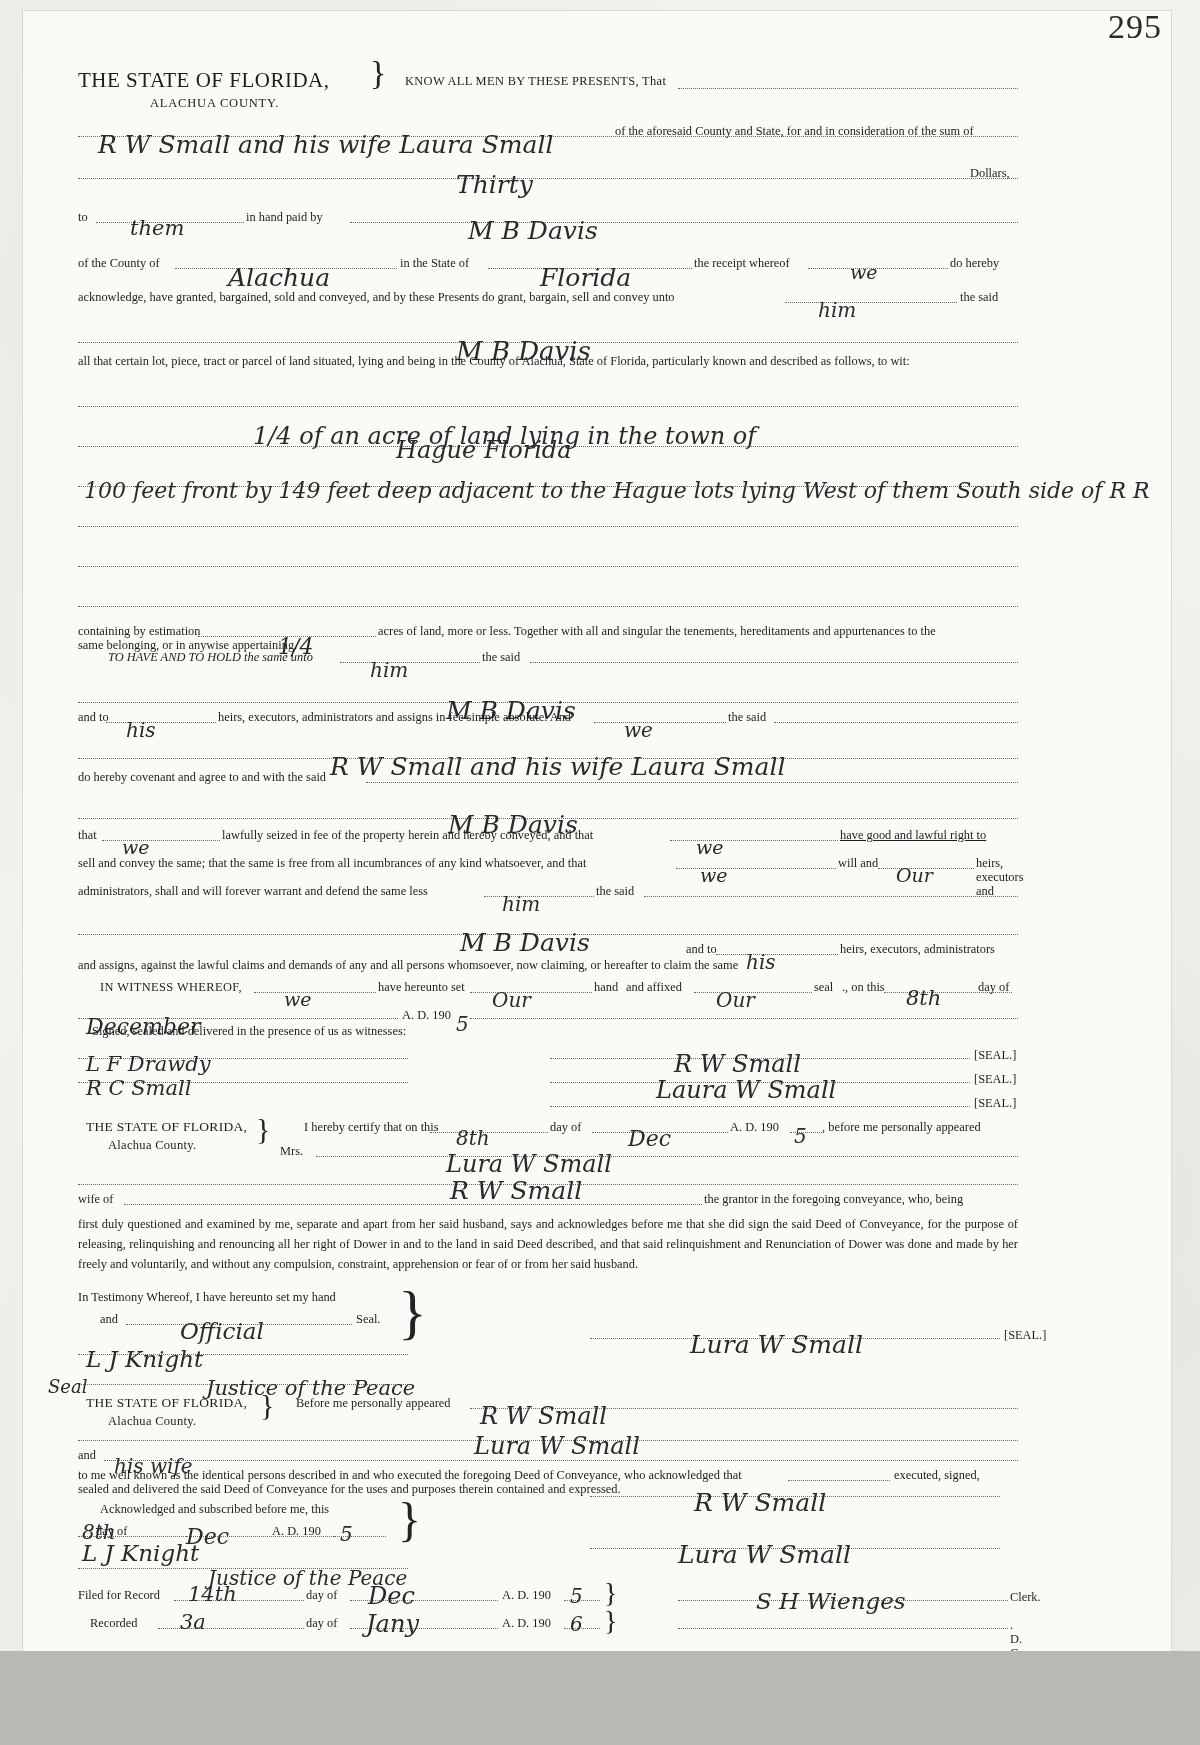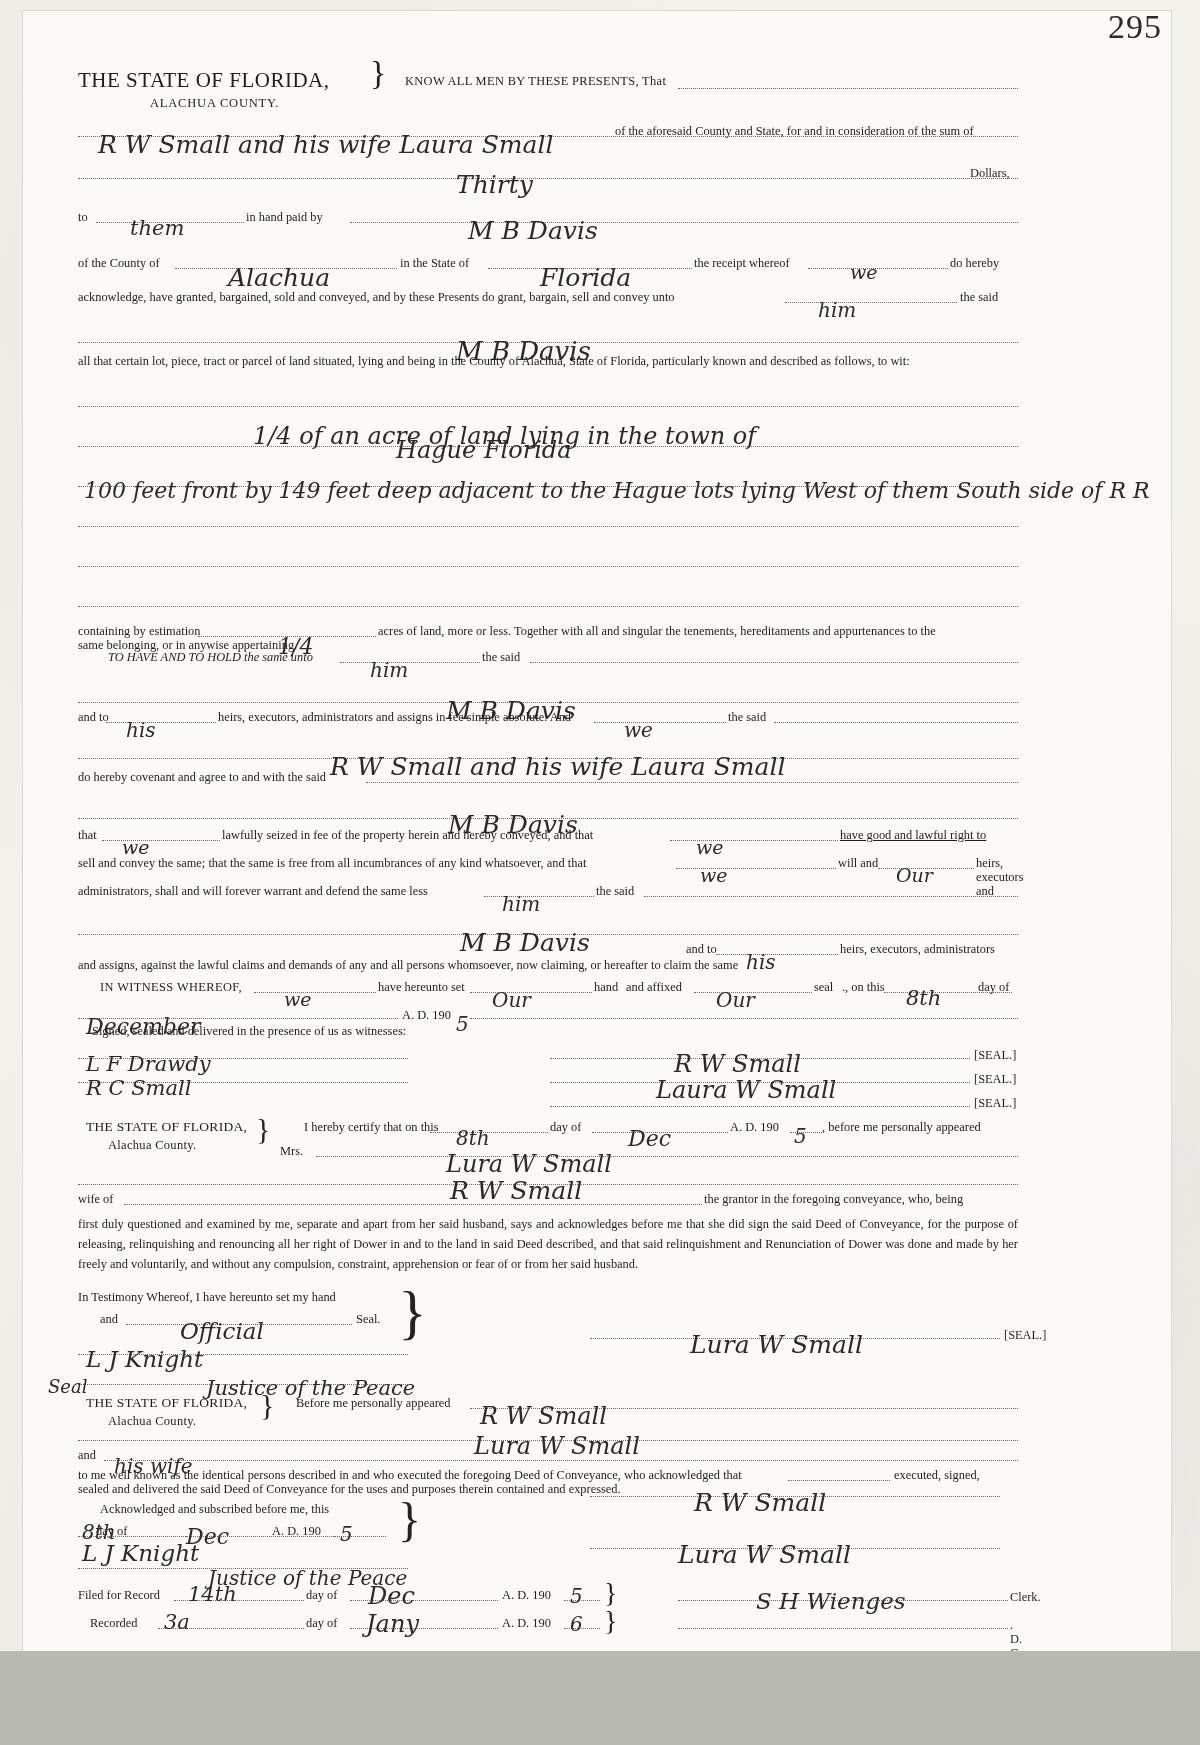--- a/index.html
+++ b/index.html
@@ -324,21 +324,21 @@
     <div class="hw" style="left:290px;top:1524px;font-size:24px;">Dec</div>
     <div class="hw" style="left:492px;top:1526px;font-size:20px;">5</div>
 
     <div class="blk pr" style="left:12px;top:1558px;">Recorded</div>
     <div class="rule" style="left:80px;top:1570px;width:146px;"></div>
     <div class="blk pr" style="left:228px;top:1558px;">day of</div>
     <div class="rule" style="left:272px;top:1570px;width:148px;"></div>
     <div class="blk pr" style="left:424px;top:1558px;">A. D. 190</div>
     <div class="rule" style="left:486px;top:1570px;width:36px;"></div>
     <div class="brace" style="left:526px;top:1552px;font-size:28px;">}</div>
-    <div class="hw" style="left:86px;top:1552px;font-size:21px;font-style:italic;">3a</div>
+    <div class="hw" style="left:102px;top:1552px;font-size:21px;font-style:italic;">3a</div>
     <div class="hw" style="left:288px;top:1552px;font-size:24px;">Jany</div>
     <div class="hw" style="left:492px;top:1554px;font-size:20px;">6</div>
 
     <div class="rule" style="left:600px;top:1542px;width:330px;"></div>
     <div class="blk pr" style="left:932px;top:1532px;">Clerk.</div>
     <div class="hw" style="left:678px;top:1530px;font-size:23px;">S H Wienges</div>
 
     <div class="rule" style="left:600px;top:1570px;width:330px;"></div>
     <div class="blk pr" style="left:932px;top:1560px;">. D. C.</div>
 

